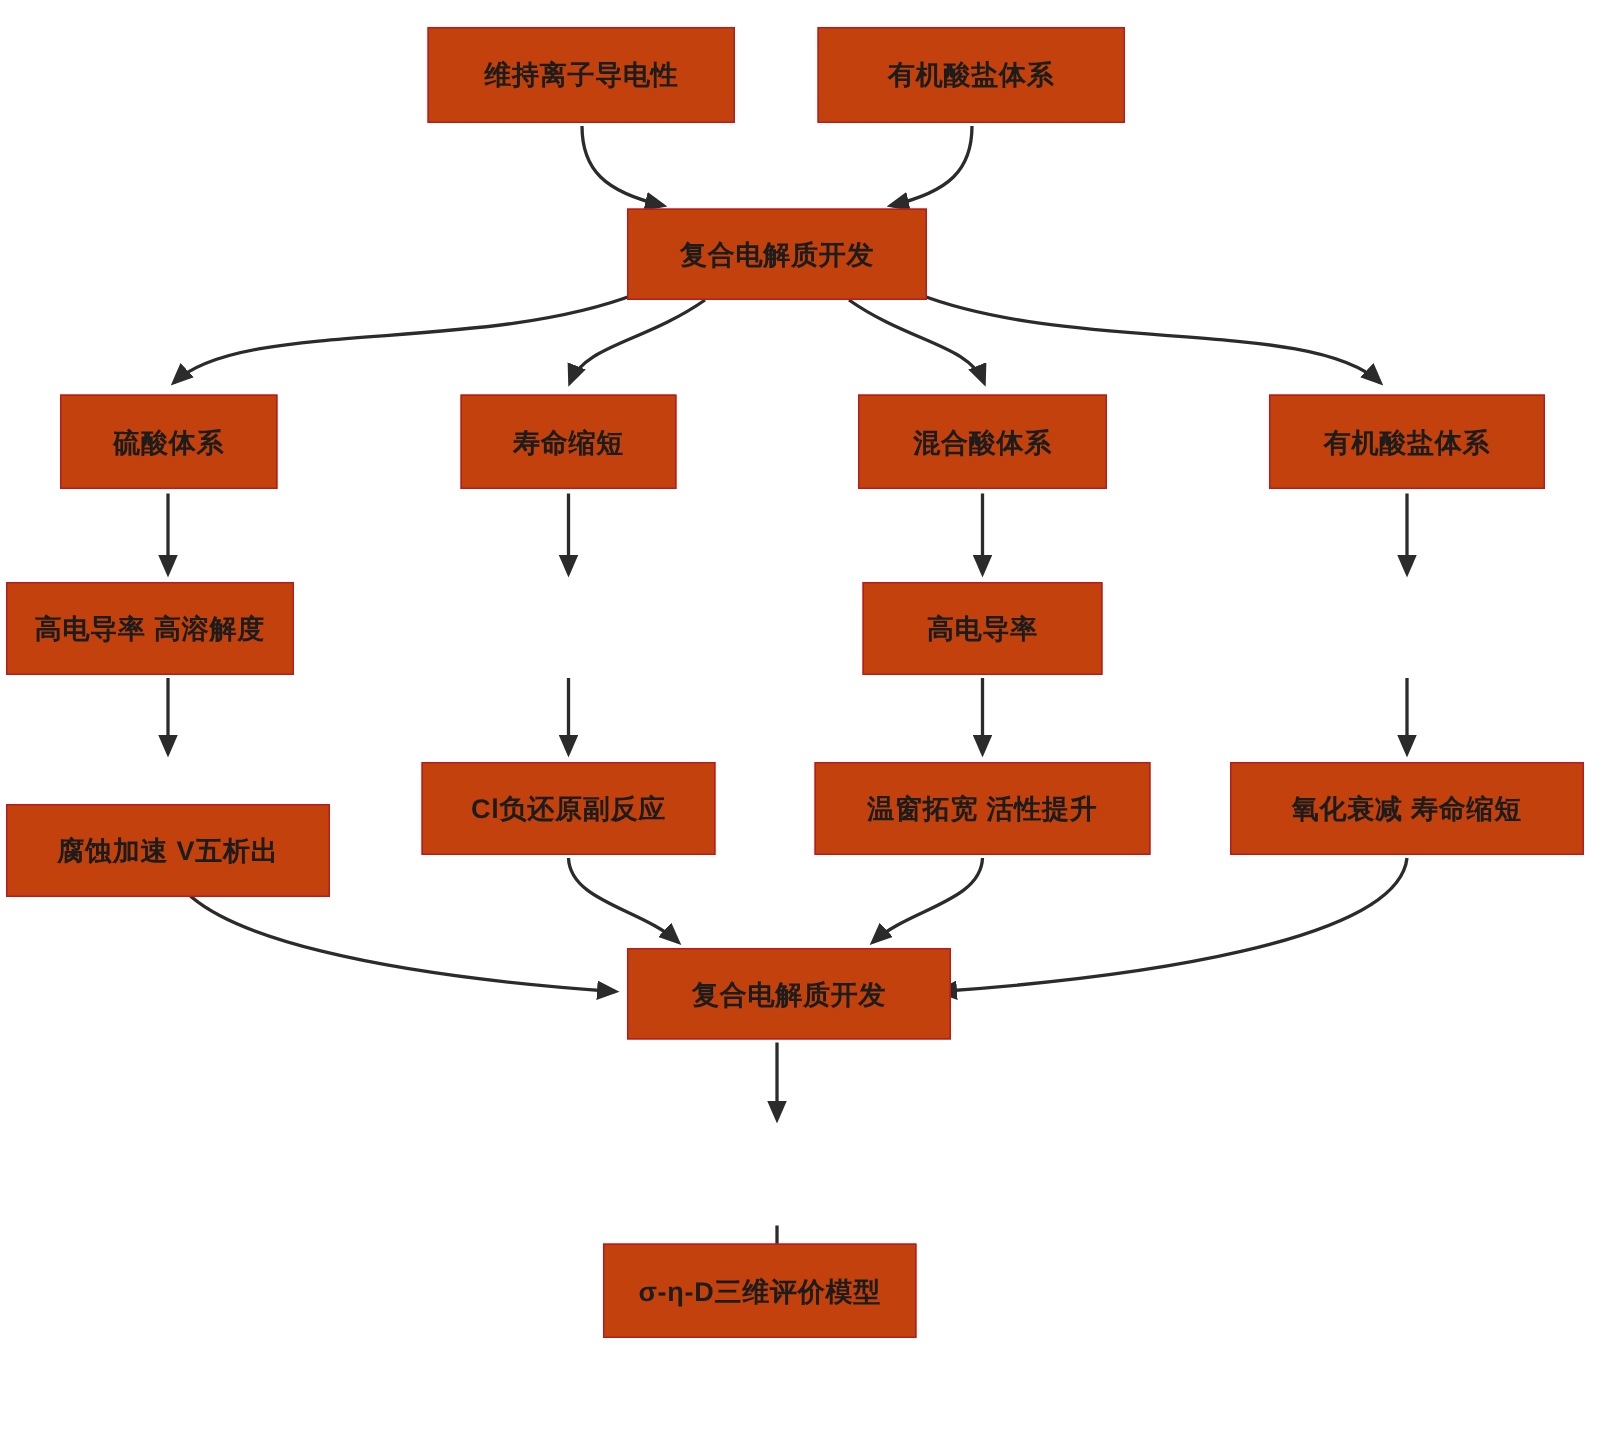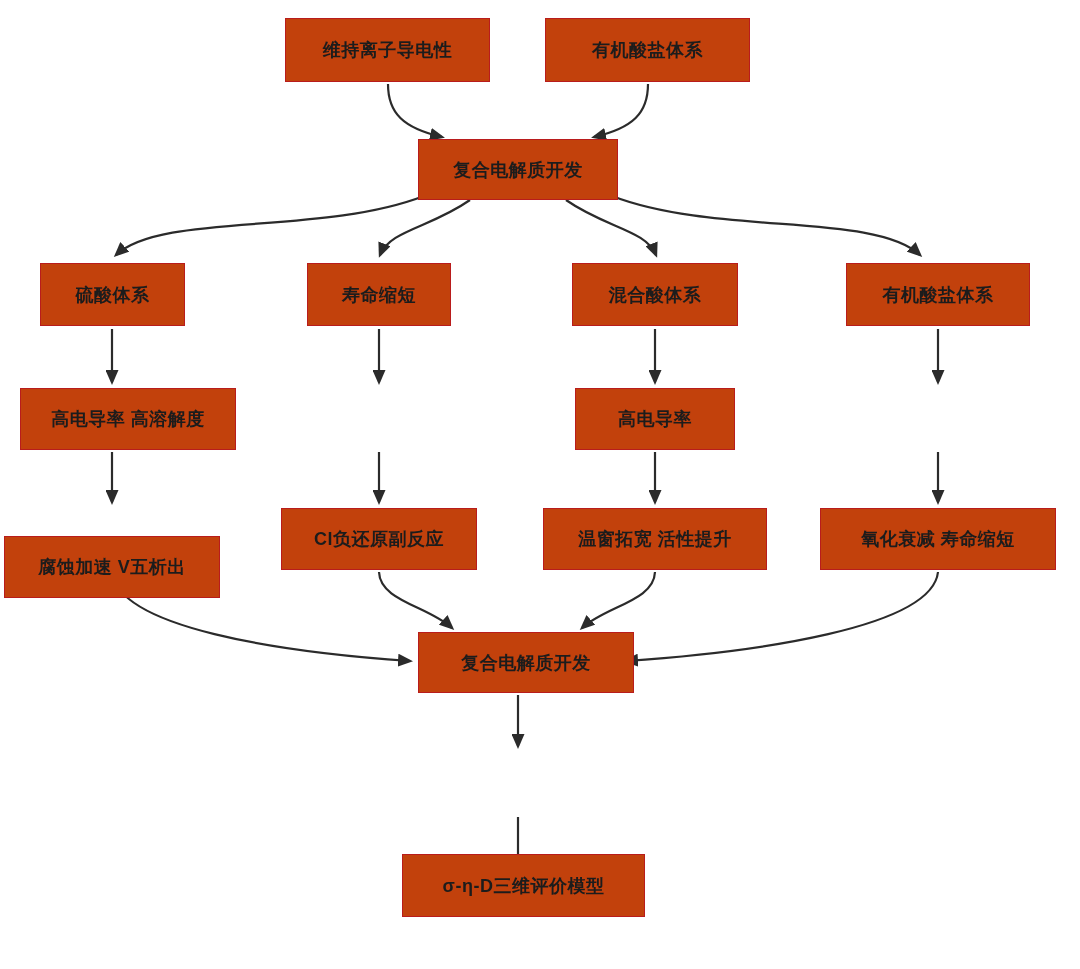--- a/index.html
+++ b/index.html
@@ -84,24 +84,24 @@
   <div class="node" style="left:285px;top:18px;width:205px;height:64px">维持离子导电性</div>
   <div class="node" style="left:545px;top:18px;width:205px;height:64px">有机酸盐体系</div>
 
   <div class="node" style="left:418px;top:139px;width:200px;height:61px">复合电解质开发</div>
 
   <div class="node" style="left:40px;top:263px;width:145px;height:63px">硫酸体系</div>
   <div class="node" style="left:307px;top:263px;width:144px;height:63px">寿命缩短</div>
   <div class="node" style="left:572px;top:263px;width:166px;height:63px">混合酸体系</div>
   <div class="node" style="left:846px;top:263px;width:184px;height:63px">有机酸盐体系</div>
 
-  <div class="node" style="left:20px;top:388px;width:216px;height:62px">高电导率 高溶解度</div>
+  <div class="node" style="left:4px;top:388px;width:192px;height:62px">高电导率 高溶解度</div>
   <div class="node" style="left:575px;top:388px;width:160px;height:62px">高电导率</div>
 
   <div class="node" style="left:4px;top:536px;width:216px;height:62px">腐蚀加速 V五析出</div>
   <div class="node" style="left:281px;top:508px;width:196px;height:62px">Cl负还原副反应</div>
   <div class="node" style="left:543px;top:508px;width:224px;height:62px">温窗拓宽 活性提升</div>
   <div class="node" style="left:820px;top:508px;width:236px;height:62px">氧化衰减 寿命缩短</div>
 
   <div class="node" style="left:418px;top:632px;width:216px;height:61px">复合电解质开发</div>
-  <div class="node" style="left:402px;top:854px;width:243px;height:63px">σ-η-D三维评价模型</div>
+  <div class="node" style="left:402px;top:829px;width:209px;height:63px">σ-η-D三维评价模型</div>
 
 </div>
 
 </body></html>

